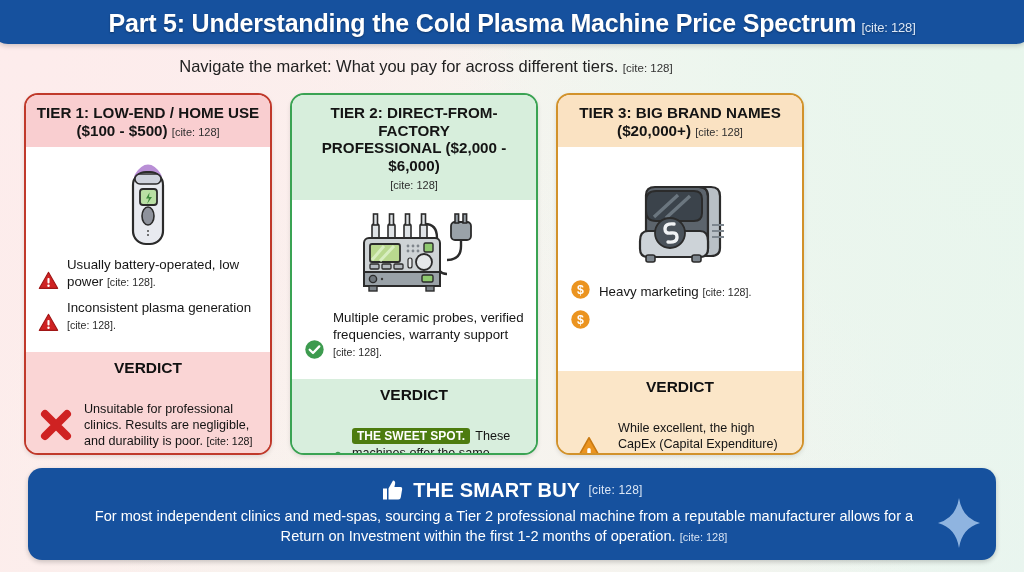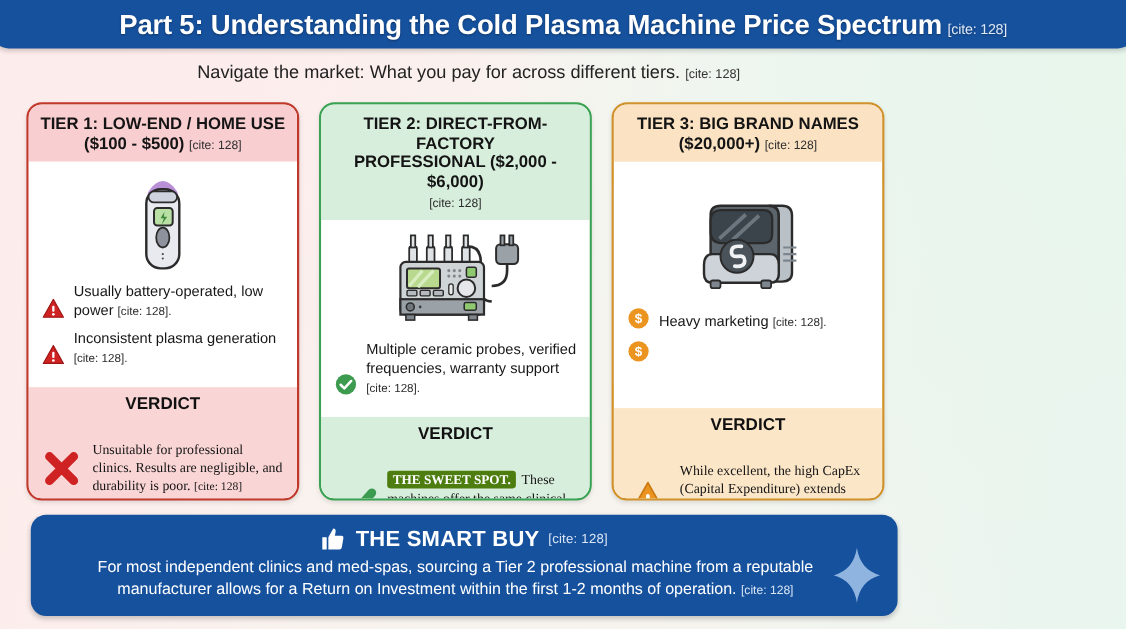--- a/index.html
+++ b/index.html
@@ -152,21 +152,20 @@
     text-align: center;
     font-weight: bold;
     font-size: 15.5px;
     color: #111111;
     margin-bottom: 24px;
   }
   .verdict-row {
     display: flex;
     align-items: center;
     gap: 9px;
-    font-family: Liberation Serif, serif;
   }
   .verdict-text {
     font-size: 12.6px;
     line-height: 1.28;
     color: #141414;
   }
   .verdict-text .cite { font-size: 10.6px; }
   .sweet-tag {
     background: #4d7c0f;
     color: #ffffff;
@@ -178,21 +177,21 @@
   }
 
   
   .ico { flex: 0 0 auto; display: block; }
 
   
   .banner {
     position: absolute;
     left: 28px;
     top: 468px;
-    width: 788px;
+    width: 968px;
     height: 92px;
     background: #16519e;
     border-radius: 14px;
     box-shadow: 0 2px 5px rgba(0,0,0,0.20);
     color: #ffffff;
     overflow: hidden;
   }
   .banner-title {
     display: flex;
     align-items: center;

